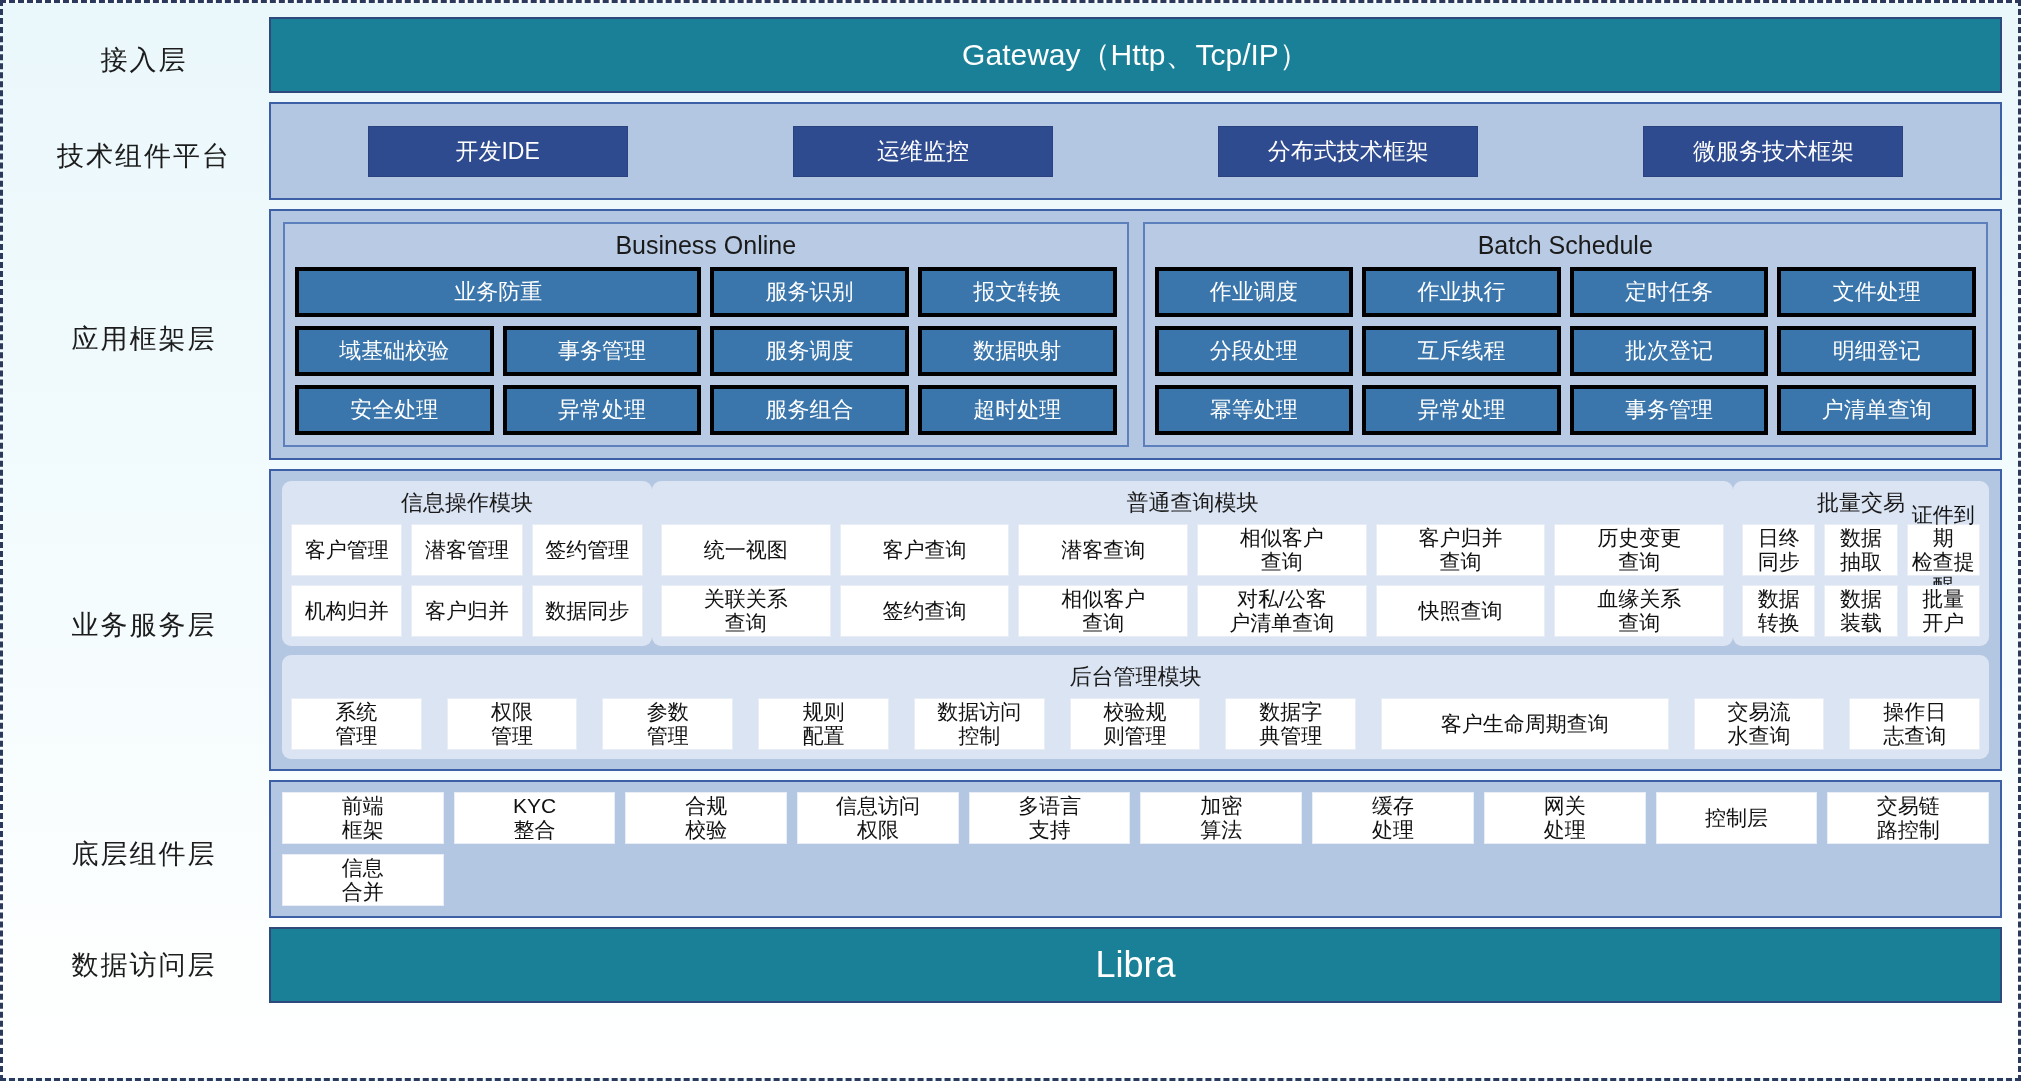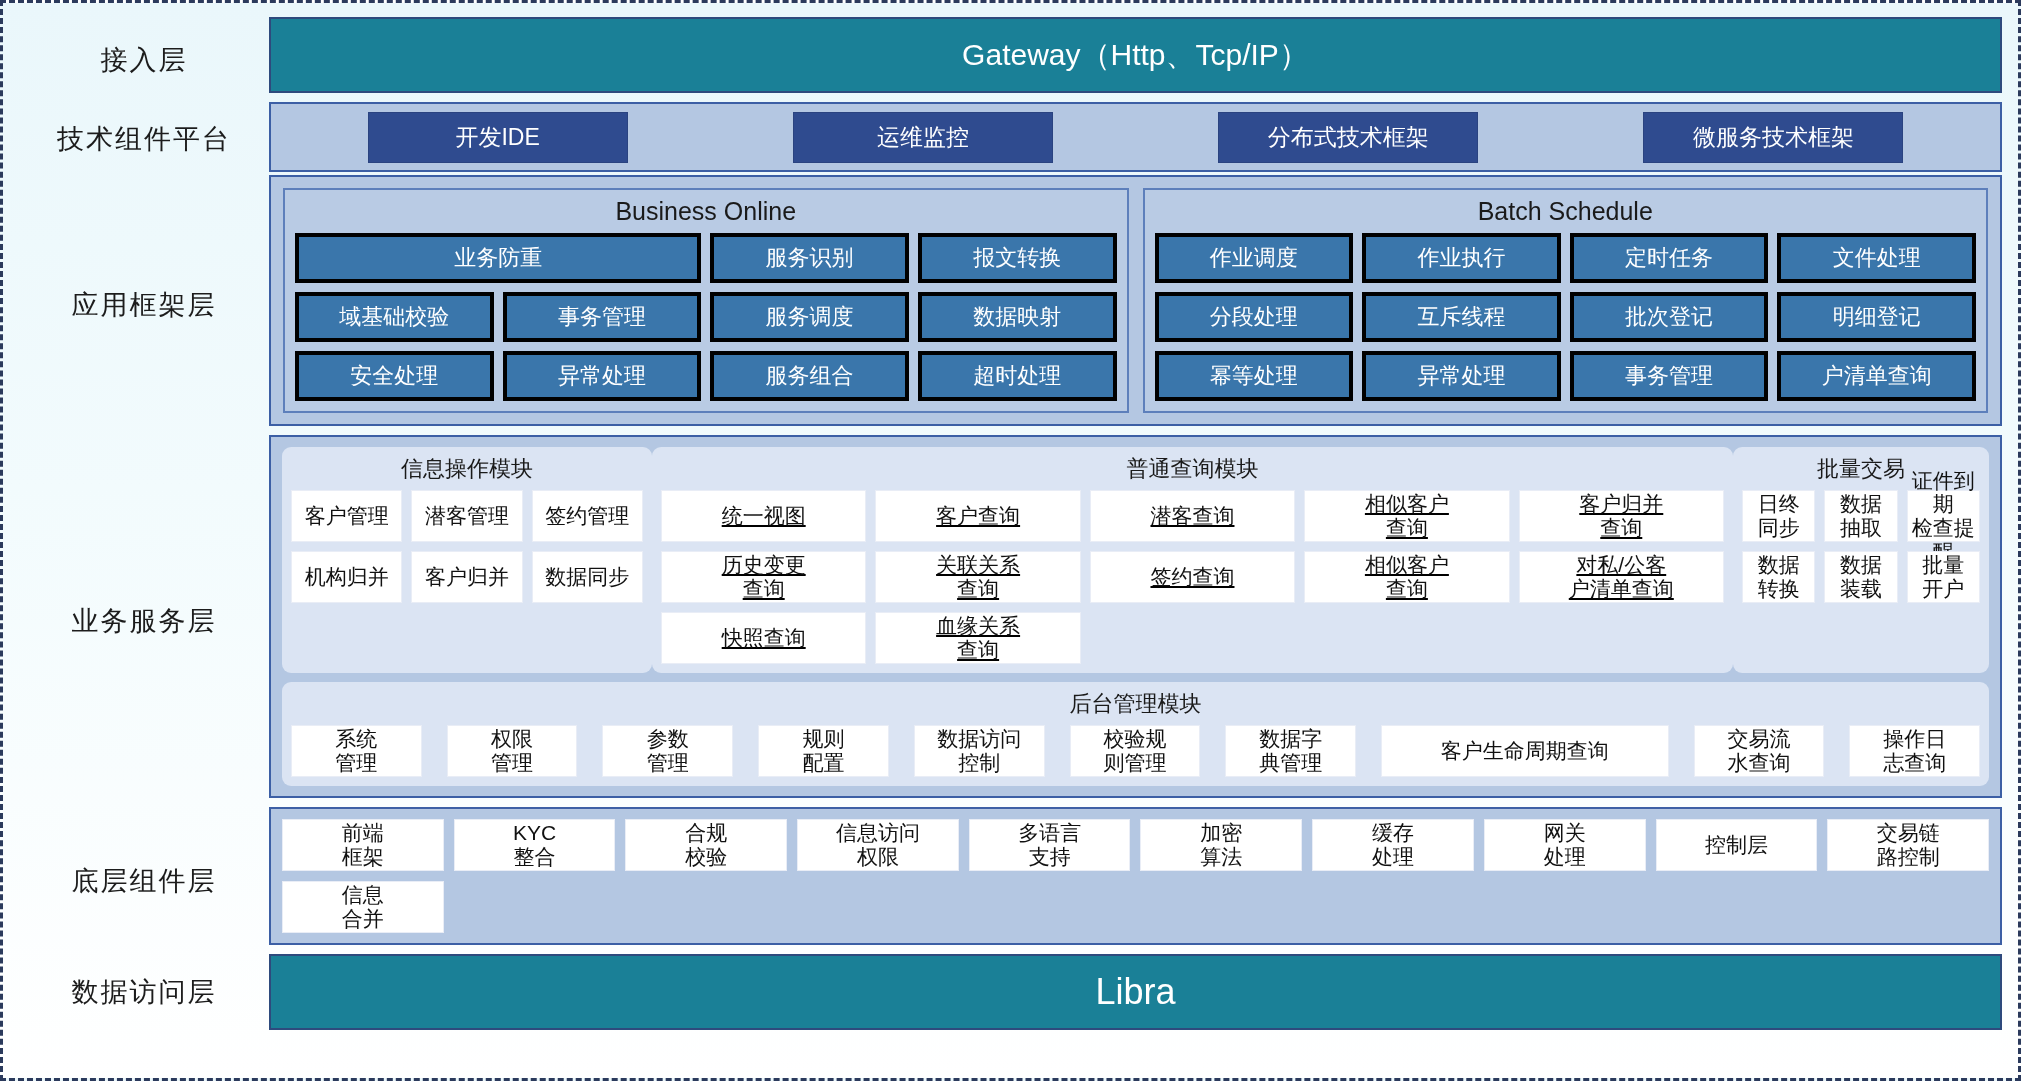--- a/index.html
+++ b/index.html
@@ -62,22 +62,22 @@
 
   
   .tech-strip {
     flex: 1 1 auto;
     background: #b4c7e2;
     border: 2px solid #3c5fa5;
     display: flex;
     align-items: center;
     justify-content: space-around;
     height: 62px;
-    padding: 2px 14px;
-    margin-bottom: 3px;
+    padding: 16px 14px;
+    margin-bottom: 9px;
   }
   .tech-btn {
     background: #2f4b8f;
     color: #ffffff;
     font-size: 23px;
     padding: 9px 0;
     width: 258px;
     text-align: center;
     border: 1px solid #2a4380;
   }
@@ -164,21 +164,21 @@
     display: flex;
     align-items: center;
     justify-content: center;
     text-align: center;
     line-height: 1.12;
     border: 1px solid #e9edf6;
   }
   .mod-info { flex: 0 0 370px; }
   .mod-info .grid { grid-template-columns: 1fr 1fr 1fr; }
   .mod-query { flex: 1 1 auto; min-width: 0; }
-  .mod-query .grid { grid-template-columns: repeat(5, 1fr); text-decoration: underline; }
+  .mod-query .grid { grid-template-columns: repeat(6, 1fr); }
   .mod-batch { flex: 0 0 256px; }
   .mod-batch .grid { grid-template-columns: 1fr 1fr 1fr; }
   .mod-admin { width: 100%; }
   .admin-grid {
     display: grid;
     grid-template-columns: 1fr 1fr 1fr 1fr 1fr 1fr 1fr 2.2fr 1fr 1fr;
     gap: 25px;
   }
 
   

